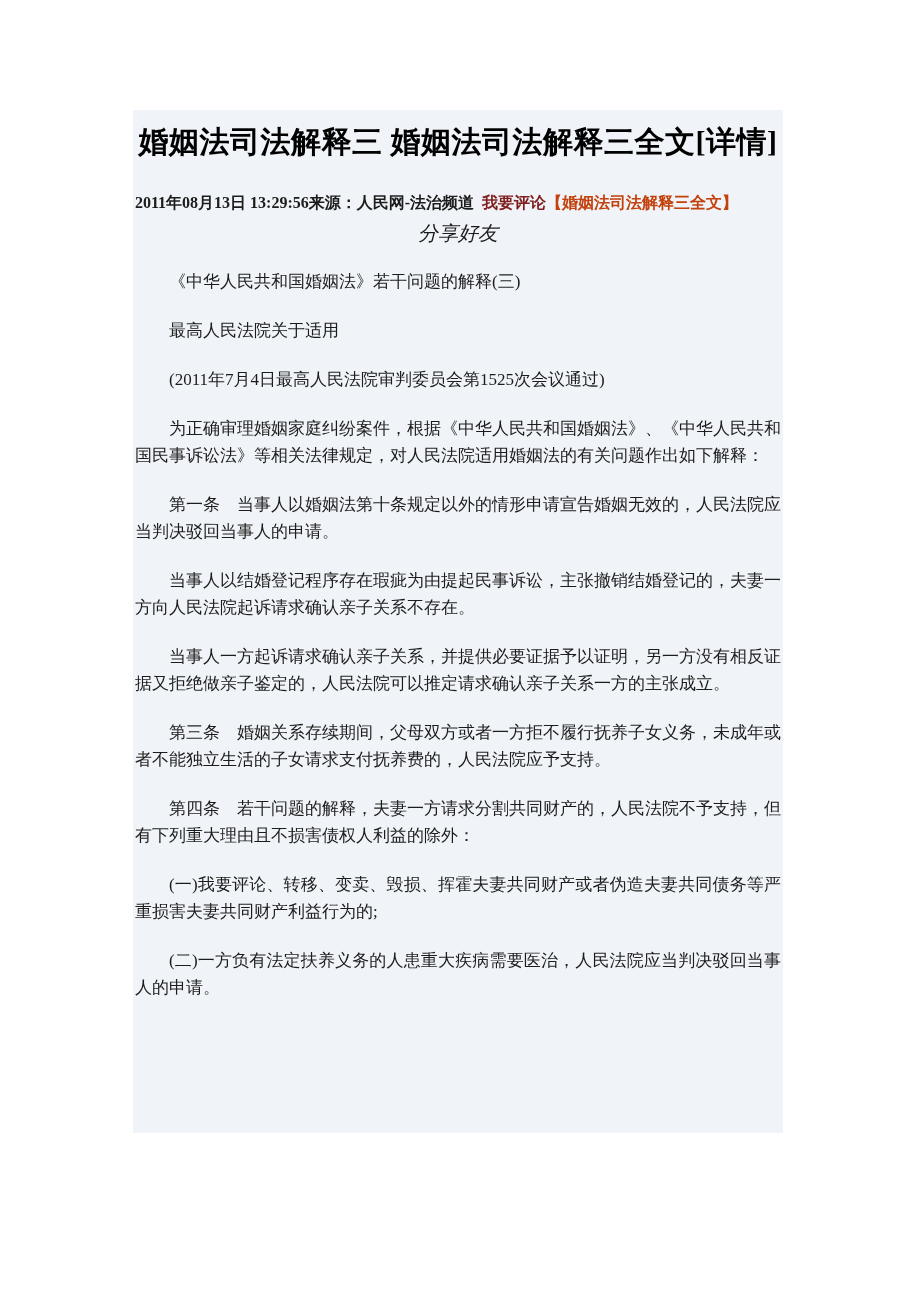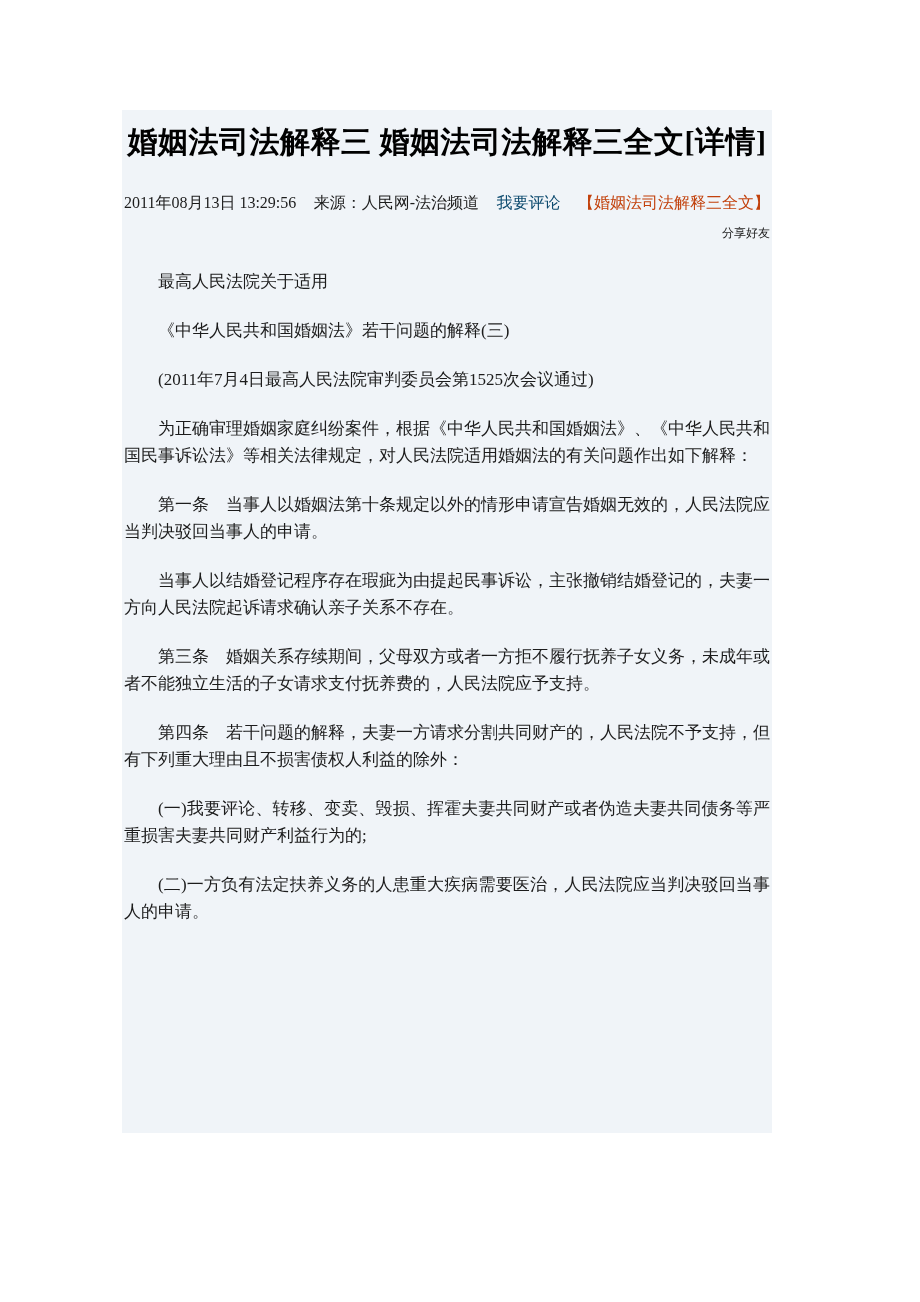--- a/index.html
+++ b/index.html
@@ -10,21 +10,21 @@
   }
   .page {
     position: relative;
     width: 920px;
     height: 1302px;
     background: #ffffff;
     overflow: hidden;
   }
   .content-box {
     position: absolute;
-    left: 122px;
+    left: 133px;
     top: 110px;
     width: 650px;
     height: 1023px;
     background: #f0f4f8;
     box-sizing: border-box;
     padding: 0 2px;
     overflow: hidden;
     color: #1c1c1c;
   }
   h1.article-title {
@@ -33,41 +33,43 @@
     font-size: 30px;
     line-height: 44px;
     font-weight: bold;
     color: #000000;
     letter-spacing: 0.5px;
     white-space: nowrap;
   }
   .meta-row {
     margin-top: 28px;
     display: flex;
-    justify-content: space-between;
     align-items: baseline;
     font-size: 16px;
     line-height: 22px;
     color: #1c1c1c;
+    font-weight: bold;
   }
   .meta-row .red-link {
-    color: #0c4a6e;
+    color: #7f1d1d;
     text-decoration: none;
     cursor: pointer;
+    margin-left: 8px;
   }
   .meta-row .topic-tag {
     color: #c2410c;
     text-decoration: none;
     cursor: pointer;
   }
   .share-row {
     margin-top: 8px;
-    text-align: right;
-    font-size: 12px;
+    text-align: center;
+    font-size: 20px;
     line-height: 22px;
+    font-style: italic;
   }
   .share-row a {
     color: #1c1c1c;
     text-decoration: none;
     cursor: pointer;
   }
   .article-body {
     margin-top: 24px;
   }
   .article-body p {
@@ -92,26 +94,27 @@
       <span>来源：人民网-法治频道</span>
       <a class="red-link">我要评论</a>
       <a class="topic-tag">【婚姻法司法解释三全文】</a>
     </div>
 
     <div class="share-row">
       <a>分享好友</a>
     </div>
 
     <div class="article-body" id="article-body">
+        <p>《中华人民共和国婚姻法》若干问题的解释(三)</p>
         <p>最高人民法院关于适用</p>
-        <p>《中华人民共和国婚姻法》若干问题的解释(三)</p>
         <p>(2011年7月4日最高人民法院审判委员会第1525次会议通过)</p>
         <p>为正确审理婚姻家庭纠纷案件，根据《中华人民共和国婚姻法》、《中华人民共和国民事诉讼法》等相关法律规定，对人民法院适用婚姻法的有关问题作出如下解释：</p>
         <p>第一条　当事人以婚姻法第十条规定以外的情形申请宣告婚姻无效的，人民法院应当判决驳回当事人的申请。</p>
         <p>当事人以结婚登记程序存在瑕疵为由提起民事诉讼，主张撤销结婚登记的，夫妻一方向人民法院起诉请求确认亲子关系不存在。</p>
+        <p>当事人一方起诉请求确认亲子关系，并提供必要证据予以证明，另一方没有相反证据又拒绝做亲子鉴定的，人民法院可以推定请求确认亲子关系一方的主张成立。</p>
         <p>第三条　婚姻关系存续期间，父母双方或者一方拒不履行抚养子女义务，未成年或者不能独立生活的子女请求支付抚养费的，人民法院应予支持。</p>
         <p>第四条　若干问题的解释，夫妻一方请求分割共同财产的，人民法院不予支持，但有下列重大理由且不损害债权人利益的除外：</p>
         <p>(一)我要评论、转移、变卖、毁损、挥霍夫妻共同财产或者伪造夫妻共同债务等严重损害夫妻共同财产利益行为的;</p>
         <p>(二)一方负有法定扶养义务的人患重大疾病需要医治，人民法院应当判决驳回当事人的申请。</p>
       </div>
 
   </div>
 </div>
 
 </body></html>

